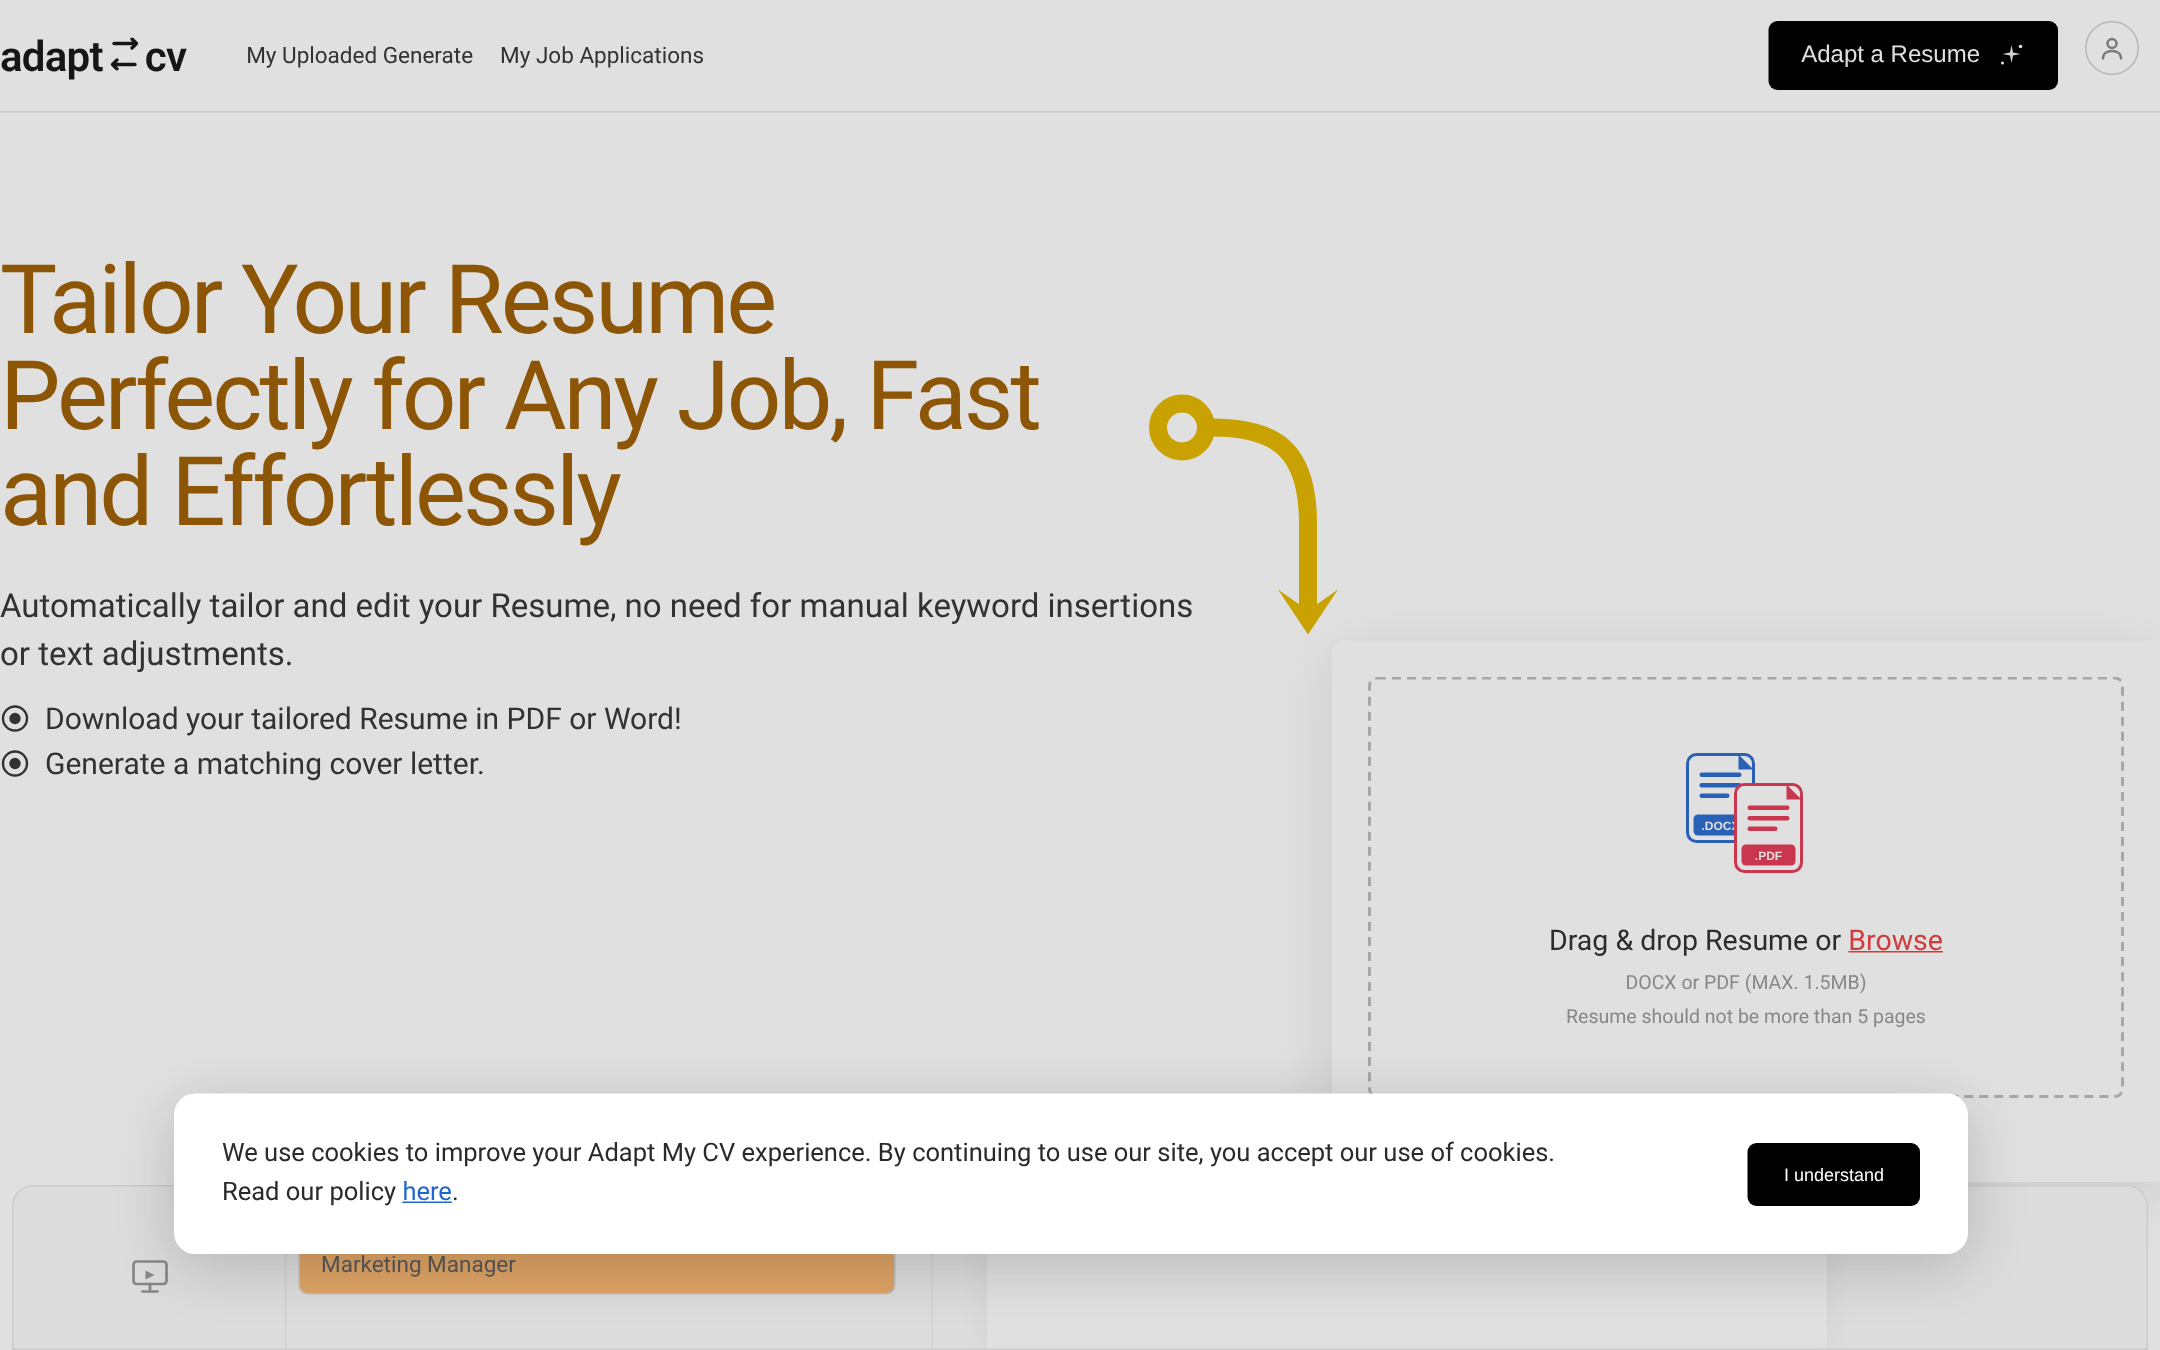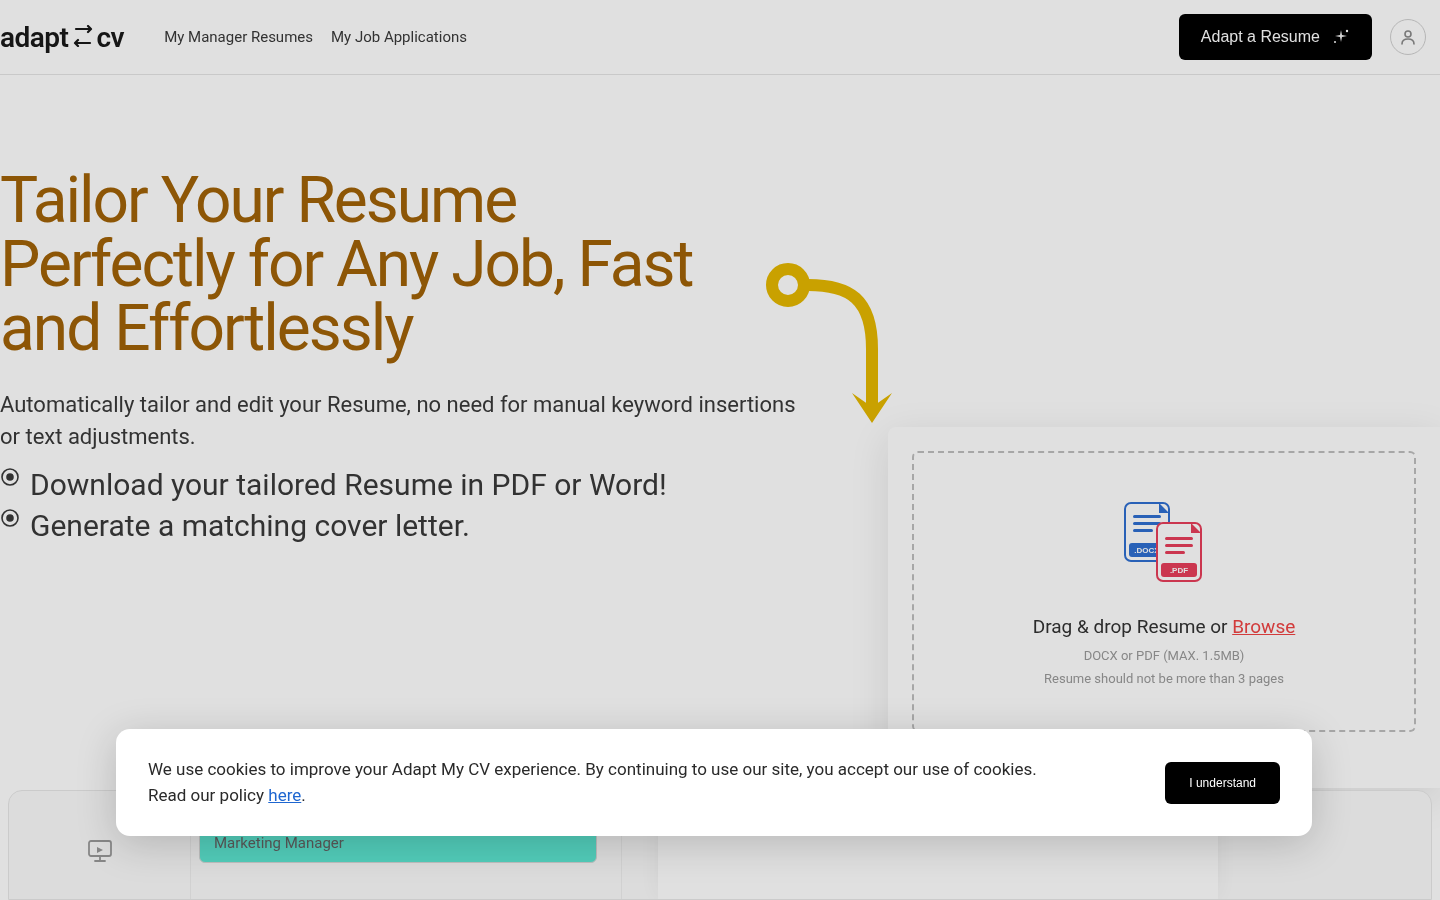--- a/index.html
+++ b/index.html
@@ -60,21 +60,20 @@
 }
 .nav-link {
   font-size: 15px;
   color: #3a3a3a;
   text-decoration: none;
   cursor: pointer;
 }
 .header-right {
   margin-left: auto;
   display: flex;
-  align-items: center;
   gap: 18px;
   padding-right: 14px;
 }
 .adapt-btn {
   background: #000;
   color: #fff;
   border: none;
   border-radius: 6px;
   padding: 14px 22px;
   font-size: 16px;
@@ -117,22 +116,23 @@
   color: #3a3a3a;
   margin-top: 28px;
   max-width: 800px;
   line-height: 1.45;
 }
 .features {
   margin-top: 14px;
 }
 .feature-row {
   display: flex;
+  align-items: center;
   gap: 10px;
-  font-size: 30px;
+  font-size: 20px;
   color: #3a3a3a;
   margin-top: 6px;
 }
 .target-icon {
   display: inline-flex;
 }
 
 .arrow-deco {
   position: absolute;
   left: 760px;
@@ -207,21 +207,21 @@
 .preview-input {
   position: absolute;
   bottom: 36px;
   left: 8px;
   width: 398px;
   border: 1px solid #d9d9d9;
   border-radius: 6px;
   padding: 10px 14px;
   font-size: 15px;
   color: #666;
-  background: #5eead4;
+  background: #fdba74;
 }
 .preview-right {
   width: 810px;
   border-left: 1px solid #eee;
   position: relative;
 }
 .preview-paper {
   position: absolute;
   bottom: 0;
   left: 36px;
@@ -285,21 +285,21 @@
                 <path d="M18 1 L21 4 L18 7"></path>
               <path d="M20 18 L6 18"></path>
                 <path d="M8 15 L5 18 L8 21"></path>
             </g>
           </svg>
         </span>
         <span>cv</span>
       </span>
     </div>
     <nav class="nav">
-      <a class="nav-link">My Manager Resumes</a>
+      <a class="nav-link">My Uploaded Generate</a>
       <a class="nav-link">My Job Applications</a>
     </nav>
     <div class="header-right">
       <button class="adapt-btn">
         <span>Adapt a Resume</span>
         <span class="sparkle-icon">
           <svg width="18" height="18" viewBox="0 0 18 18">
             <g fill="#fff">
               <path d="M9 2 L10 7 L15 8 L10 9 L9 14 L8 9 L3 8 L8 7 Z" opacity="0.95"></path>
               <circle cx="15" cy="3" r="1.2"></circle>
@@ -380,21 +380,21 @@
               <rect x="8" y="28" width="20" height="3" rx="1.5" fill="#e83e5a"></rect>
               <rect x="4" y="40" width="36" height="14" rx="3" fill="#e83e5a"></rect>
               <text x="22" y="50" text-anchor="middle" fill="#fff" font-size="8" font-weight="700" font-family="Arial">.PDF</text>
             </g>
           </svg>
         </div>
         <div class="drop-text">
           <span>Drag &amp; drop Resume or </span><a>Browse</a>
         </div>
         <div class="drop-hint">DOCX or PDF (MAX. 1.5MB)</div>
-        <div class="drop-hint2">Resume should not be more than 3 pages</div>
+        <div class="drop-hint2">Resume should not be more than 5 pages</div>
       </div>
     </div>
   </div>
 
   <div class="bottom-preview">
     <div class="preview-sidebar">
       <span>
         <svg width="26" height="24" viewBox="0 0 26 24">
           <g fill="none" stroke="#9a9a9a" stroke-width="1.8" stroke-linecap="round" stroke-linejoin="round">
             <rect x="2" y="2" width="22" height="15" rx="2"></rect>

